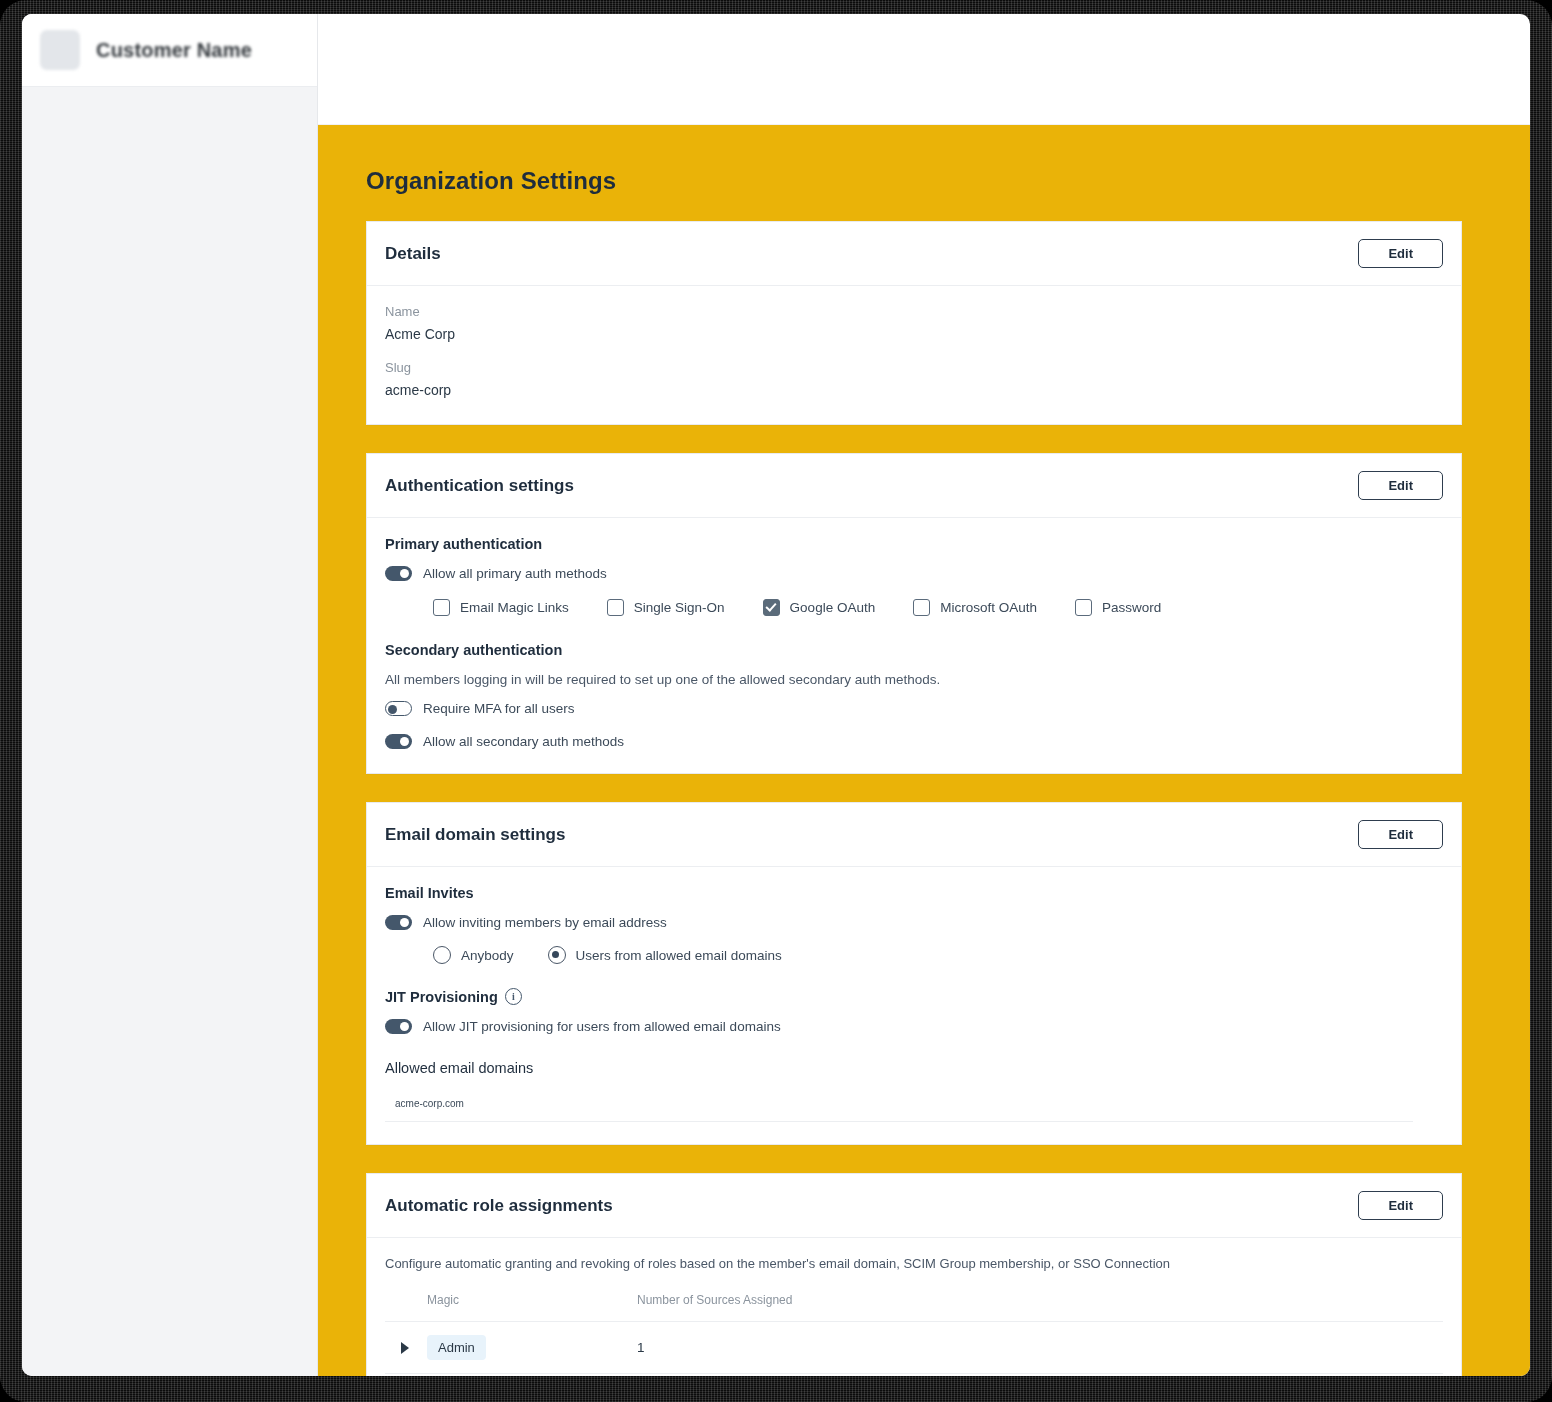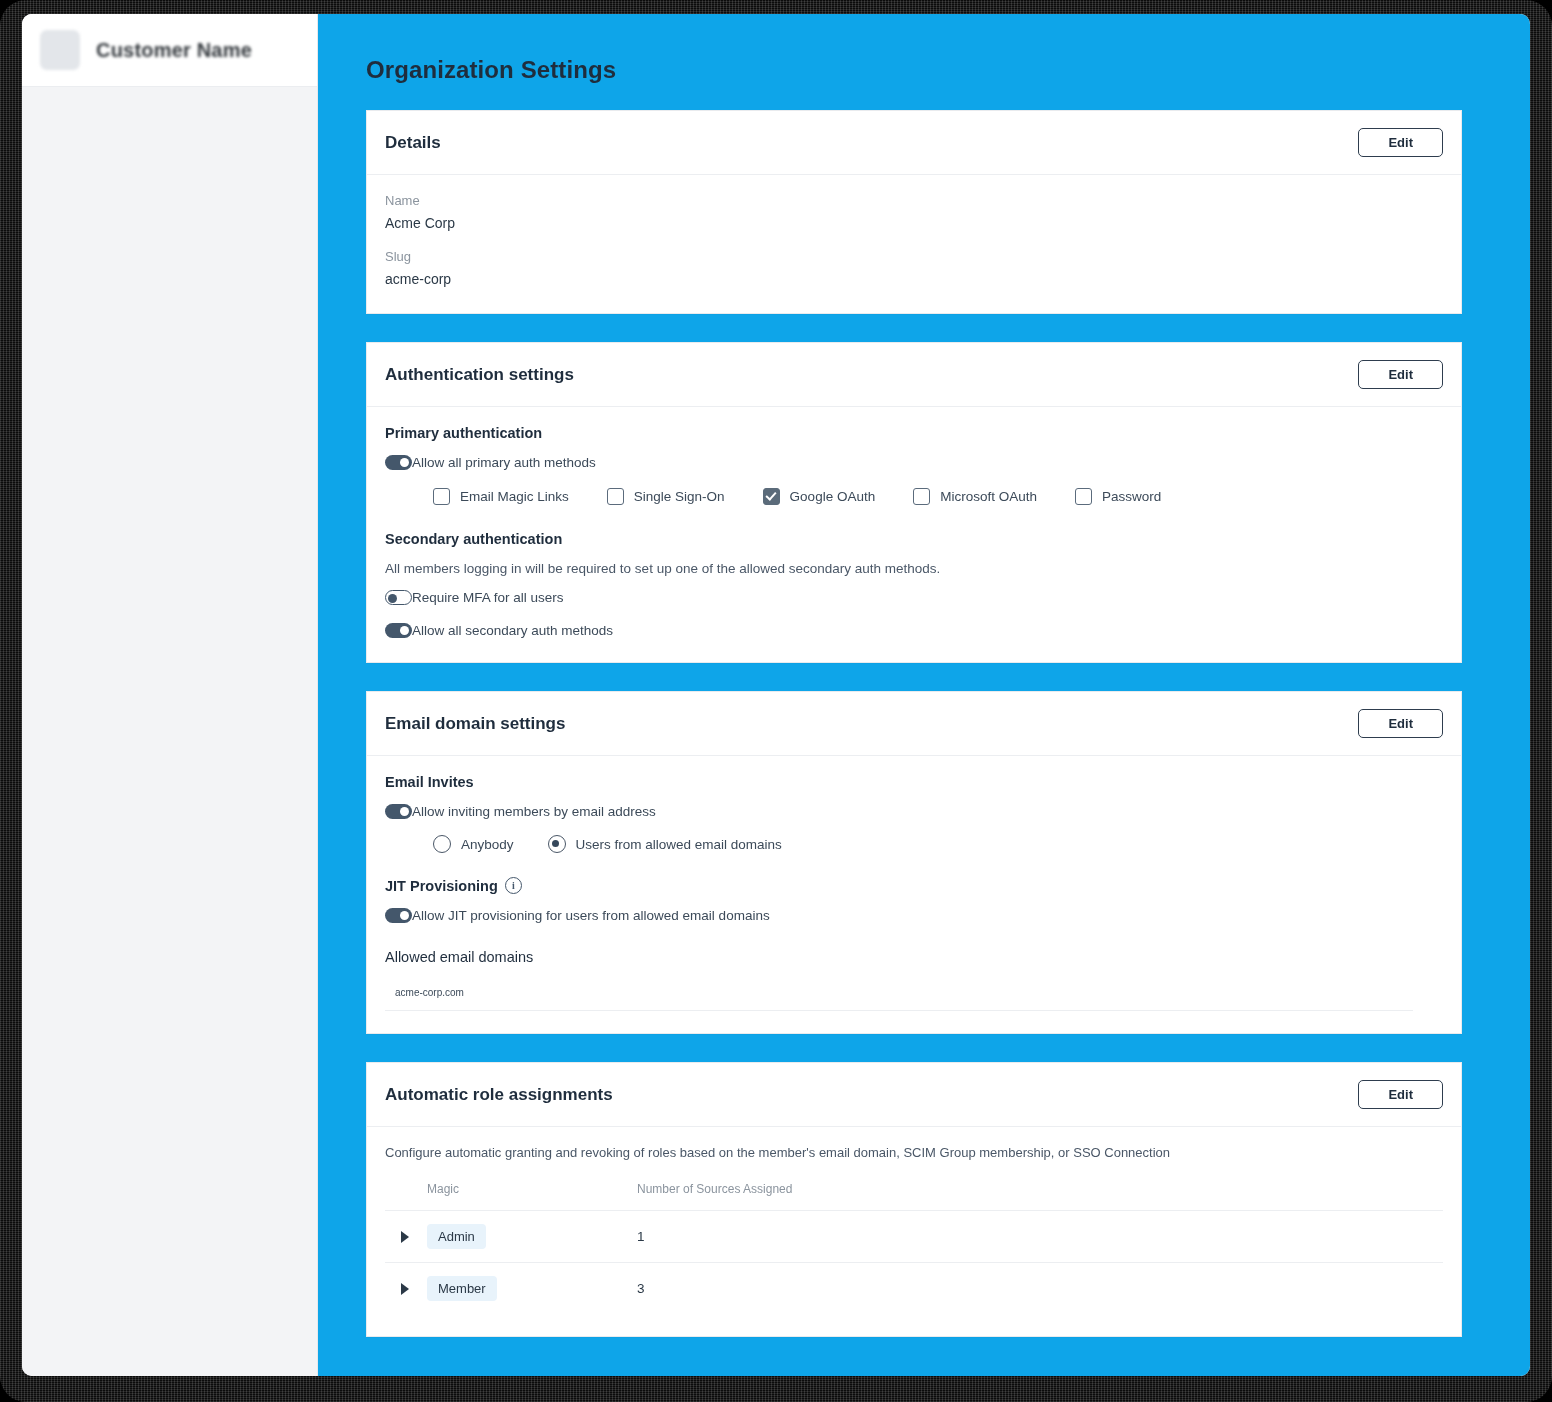--- a/index.html
+++ b/index.html
@@ -75,23 +75,24 @@
     color: #33383d;
     letter-spacing: .2px;
     filter: blur(1.5px);
   }
   .sidebar-body { flex: 1; }
 
   
   .main {
     flex: 1;
     display: flex;
-    flex-direction: row;
-    background: #0ea5e9;
+    flex-direction: column;
+    background: #eab308;
     min-width: 0;
+    margin-top: 38px;
   }
   .topbar {
     height: 72px;
     background: #ffffff;
     border-bottom: 1px solid #f0f1f3;
   }
   .content {
     flex: 1;
     padding: 42px 68px 0 48px;
     overflow: hidden;
@@ -165,21 +166,21 @@
   .section-note {
     font-size: 13.5px;
     color: #4a5767;
     margin-bottom: 14px;
   }
 
   
   .toggle-row {
     display: flex;
     align-items: center;
-    gap: 0;
+    gap: 11px;
     margin-bottom: 14px;
   }
   .toggle {
     width: 27px;
     height: 15px;
     border-radius: 9px;
     position: relative;
     flex: none;
     cursor: pointer;
     box-sizing: border-box;

